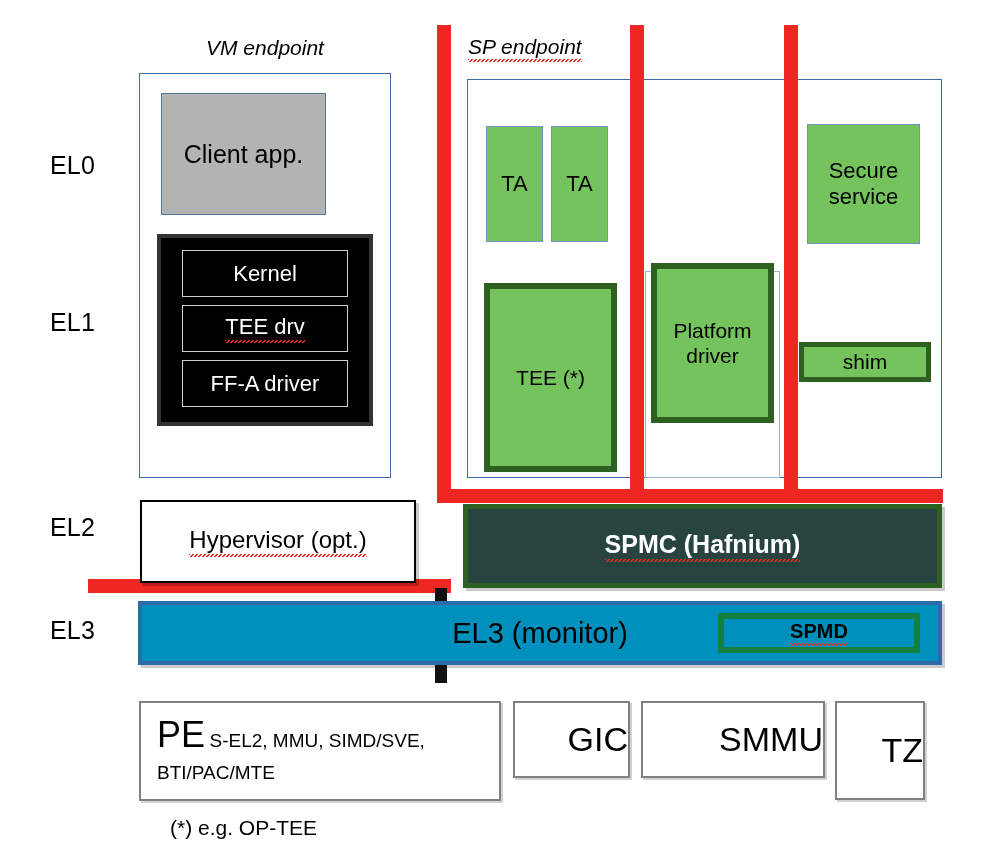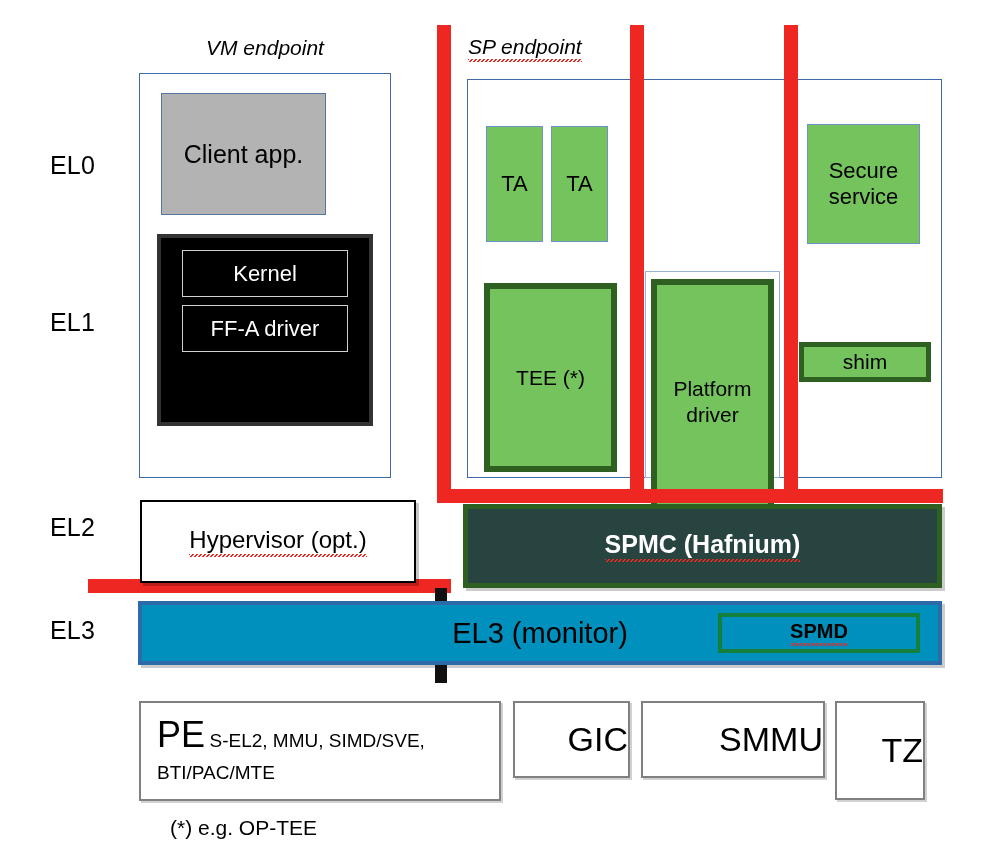--- a/index.html
+++ b/index.html
@@ -83,21 +83,21 @@
 
   
   .el3{
     background:#0090be;border:4px solid #2c6ba8;
     display:flex;align-items:center;justify-content:center;
     font-size:29px;color:#000;
     box-shadow:3px 3px 0 rgba(0,0,0,.2);
     text-align:right;
   }
   .spmd{
-    border:4px solid #15803d;background:transparent;
+    border:6px solid #15803d;background:transparent;
     display:flex;align-items:center;justify-content:center;
     font-size:20px;font-weight:bold;color:#000;
   }
 
   
   .hw-box{
     background:#ffffff;border:2px solid #808080;
     display:flex;align-items:center;justify-content:flex-end;
     font-size:34px;color:#000;
     box-shadow:2px 2px 0 rgba(0,0,0,.18);
@@ -161,20 +161,23 @@
 
 <div class="abs grey-box" style="left:161px;top:93px;width:165px;height:122px;">
   <span>Client app.</span>
 </div>
 
 <div class="abs black-stack" style="left:157px;top:234px;width:216px;height:192px;">
   <div class="black-item">
     <span>Kernel</span>
   </div>
   <div class="black-item">
+    <span class="sq">TEE drv</span>
+  </div>
+  <div class="black-item">
     <span>FF-A driver</span>
   </div>
 </div>
 
 <div class="abs panel" style="left:467px;top:79px;width:475px;height:399px;"></div>
 
 <div class="abs panel-inner" style="left:645px;top:271px;width:135px;height:207px;"></div>
 
 <div class="abs green-plain" style="left:486px;top:126px;width:57px;height:116px;">
   <span>TA</span>
@@ -185,21 +188,21 @@
 
 <div class="abs green-plain" style="left:807px;top:124px;width:113px;height:120px;flex-direction:column;">
   <span>Secure</span>
   <span>service</span>
 </div>
 
 <div class="abs green-thick" style="left:484px;top:283px;width:133px;height:189px;">
   <span>TEE (*)</span>
 </div>
 
-<div class="abs green-thick" style="left:651px;top:279px;width:123px;height:245px;flex-direction:column;">
+<div class="abs green-thick" style="left:651px;top:263px;width:123px;height:160px;flex-direction:column;">
   <span>Platform</span>
   <span>driver</span>
 </div>
 
 <div class="abs green-thick" style="left:799px;top:342px;width:132px;height:40px;border-width:5px;">
   <span>shim</span>
 </div>
 
 <div class="abs red" style="left:437px;top:25px;width:14px;height:478px;"></div>
 

